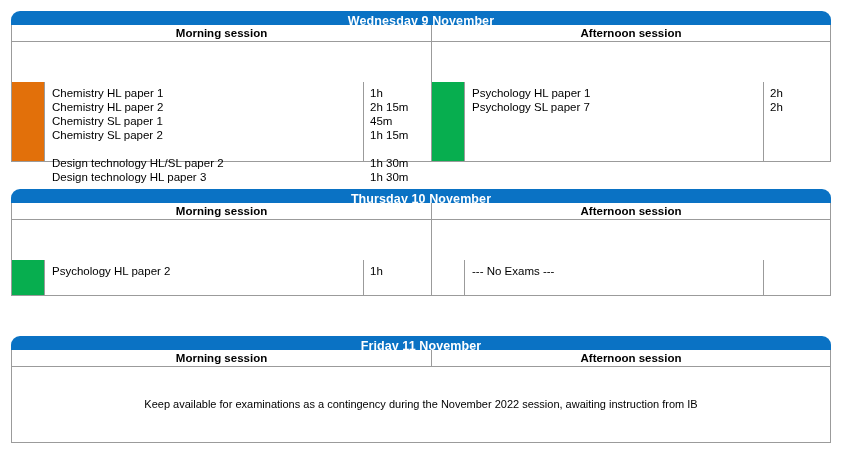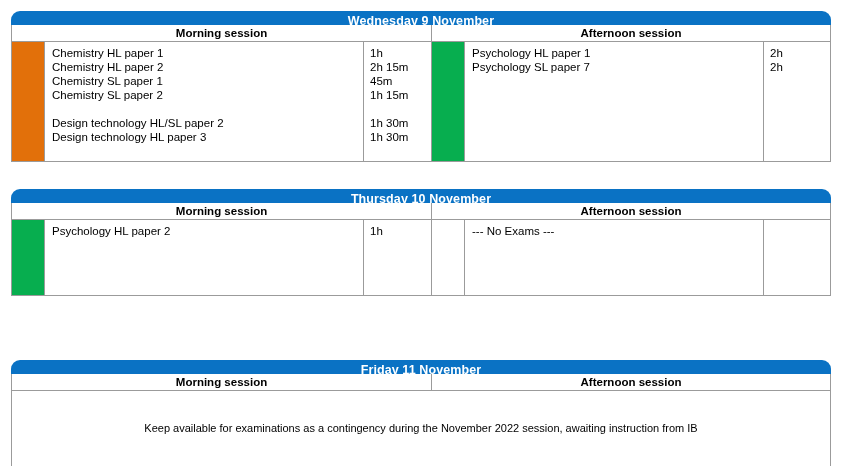--- a/index.html
+++ b/index.html
@@ -75,20 +75,21 @@
     display: flex;
     border-left: 1px solid #9b9b9b;
     border-right: 1px solid #9b9b9b;
     border-bottom: 1px solid #9b9b9b;
     box-sizing: border-box;
     background: #ffffff;
   }
   .cell {
     box-sizing: border-box;
     border-right: 1px solid #9b9b9b;
+    margin-top: 40px;
   }
   .cell:last-child { border-right: none; }
 
   .cell-color {
     width: 33px;
     flex: 0 0 33px;
   }
   .cell-color.orange { background: #e2700a; }
   .cell-color.green  { background: #07ae4f; }
   .cell-color.none   { background: #ffffff; }
@@ -220,21 +221,21 @@
           <div class="exam-line">--- No Exams ---</div>
         </div>
         <div class="cell cell-duration afternoon-dur">
           <div class="exam-line"></div>
         </div>
       </div>
 
     </div>
   </div>
 
-  <div class="day-table" style="top:360px;">
+  <div class="day-table" style="top:336px;">
     <div class="day-header">Friday 11 November</div>
     <div class="session-row">
       <div class="session-cell morning">Morning session</div>
       <div class="session-cell afternoon">Afternoon session</div>
     </div>
     <div class="contingency-row" style="height:76px;">
       <div class="contingency-text">Keep available for examinations as a contingency during the November 2022 session, awaiting instruction from IB</div>
     </div>
   </div>
 

